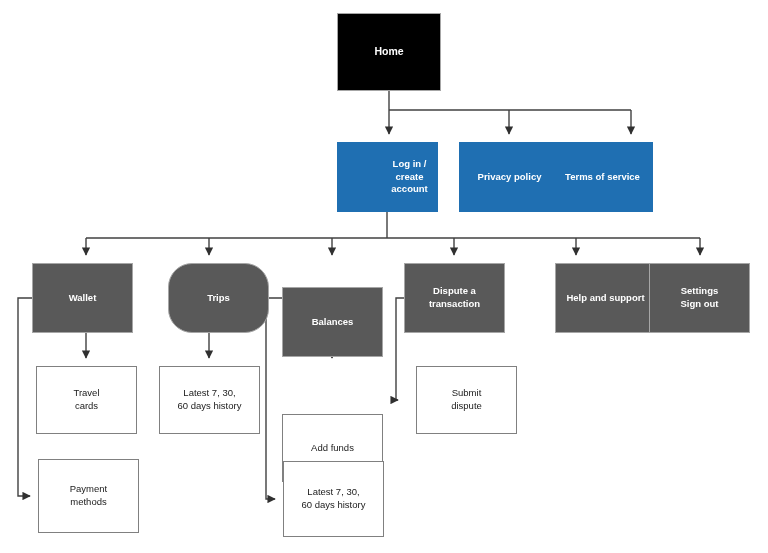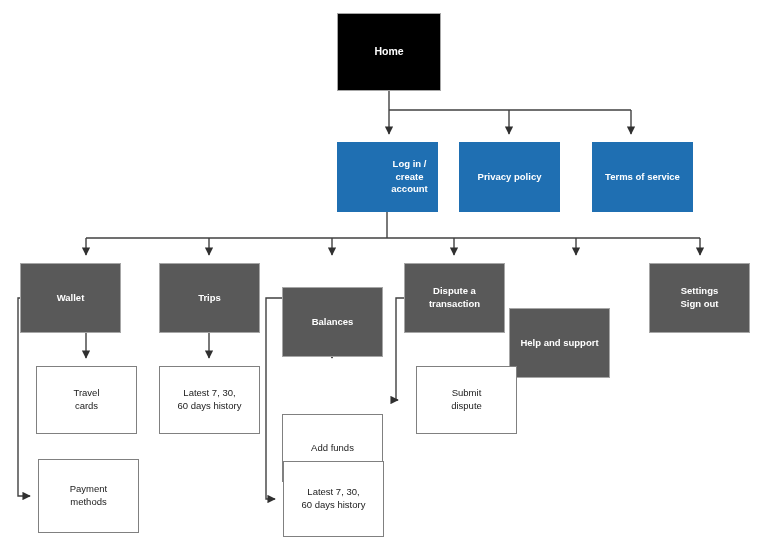--- a/index.html
+++ b/index.html
@@ -119,42 +119,42 @@
 
   <div class="node primary" style="left:337px; top:142px; width:101px; height:70px;padding-left:44px;">
     <span class="node-label">Log in / create
 account</span>
   </div>
 
   <div class="node primary" style="left:459px; top:142px; width:101px; height:70px;">
     <span class="node-label">Privacy policy</span>
   </div>
 
-  <div class="node primary" style="left:592px; top:142px; width:101px; height:70px;">
+  <div class="node primary" style="left:552px; top:142px; width:101px; height:70px;">
     <span class="node-label">Terms of service</span>
   </div>
 
-  <div class="node section" style="left:20px; top:263px; width:101px; height:70px;text-align:right;">
+  <div class="node section" style="left:32px; top:263px; width:101px; height:70px;text-align:right;">
     <span class="node-label">Wallet</span>
   </div>
 
-  <div class="node section" style="left:159px; top:263px; width:101px; height:70px;">
+  <div class="node section" style="left:168px; top:263px; width:101px; height:70px;border-radius:24px;">
     <span class="node-label">Trips</span>
   </div>
 
   <div class="node section" style="left:282px; top:263px; width:101px; height:70px;margin-top:24px;">
     <span class="node-label">Balances</span>
   </div>
 
   <div class="node section" style="left:404px; top:263px; width:101px; height:70px;">
     <span class="node-label">Dispute a
 transaction</span>
   </div>
 
-  <div class="node section" style="left:509px; top:263px; width:101px; height:70px;margin-top:45px;">
+  <div class="node section" style="left:555px; top:263px; width:101px; height:70px;">
     <span class="node-label">Help and support</span>
   </div>
 
   <div class="node section" style="left:649px; top:263px; width:101px; height:70px;">
     <span class="node-label">Settings
 Sign out</span>
   </div>
 
   <div class="node leaf" style="left:36px; top:366px; width:101px; height:68px;">
     <span class="node-label">Travel

